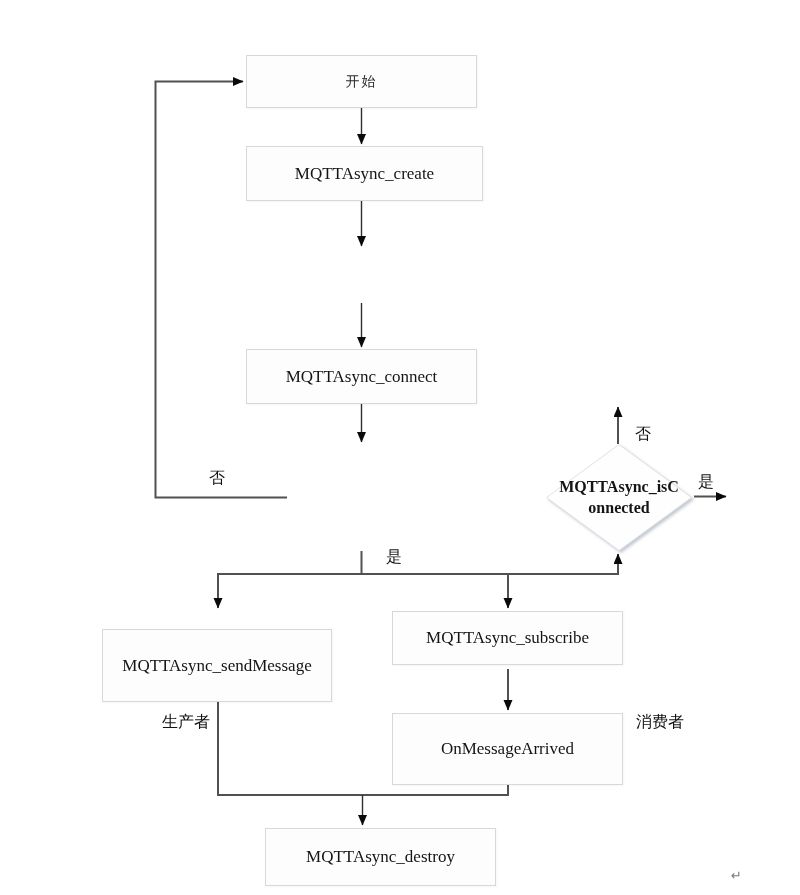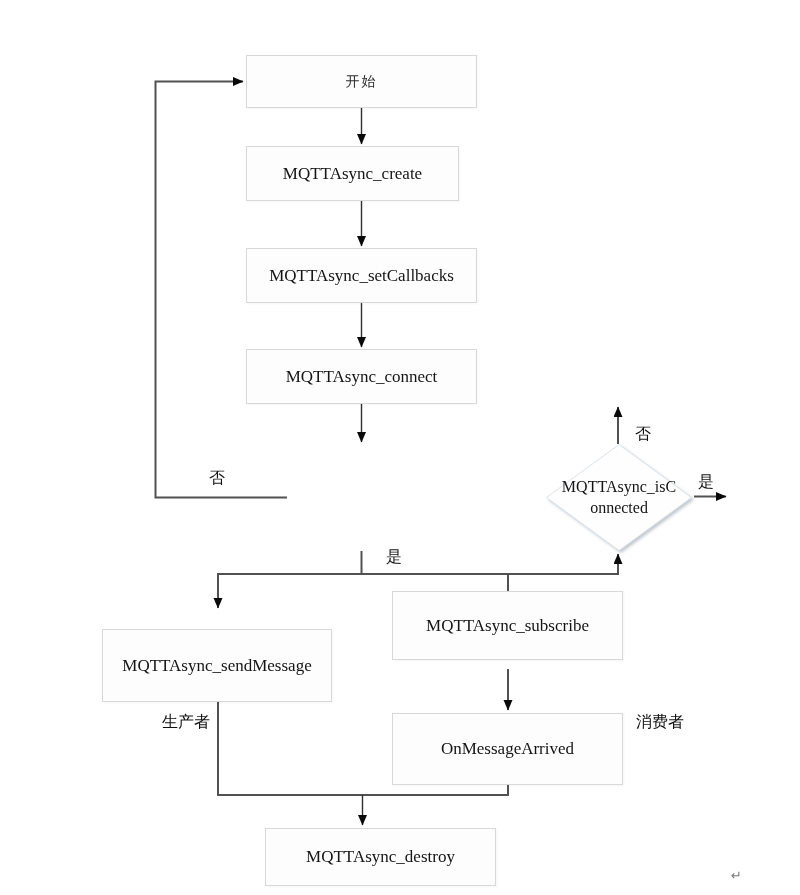--- a/index.html
+++ b/index.html
@@ -16,21 +16,21 @@
           font-size:17px; text-align:center; box-shadow:1px 1px 2px rgba(0,0,0,0.04); }
   .node.cn { font-size:14px; color:#2a2a2a; letter-spacing:2px;justify-content:center; }
 
   .diamond { position:absolute; }
   .diamond svg { position:absolute; left:0; top:0; overflow:visible; }
   .diamond polygon { fill:#fefefe; stroke:#dde2e8; stroke-width:1;
                      filter:drop-shadow(2px 2px 1.5px rgba(125,135,150,0.45)); }
   .dlabel { position:absolute; left:0; top:0; right:0; bottom:0;
             display:flex; flex-direction:column; align-items:center; justify-content:center;
             font-size:16px; color:#141414; line-height:1.3; text-align:center; }
-  .dline { display:block; }
+  .dline { display:block;font-weight:bold; }
 
   .elabel { position:absolute; font-size:16px; color:#111; line-height:1; }
   .retmark { position:absolute; font-size:13px; color:#787878;
              font-family:"DejaVu Sans", sans-serif; }
 </style>
 </head>
 <body>
 
 <div class="canvas">
 
@@ -61,38 +61,35 @@
     <line class="e-thick" x1="218" y1="669" x2="218" y2="796"></line>
     <line class="e-thick" x1="508" y1="771" x2="508" y2="796"></line>
     <line class="e-thick" x1="217" y1="795" x2="509" y2="795"></line>
     <line class="e-thin" x1="362.5" y1="795" x2="362.5" y2="825" marker-end="url(#arr)"></line>
   </svg>
 
   <div class="node cn" style="left:246px;top:55px;width:231px;height:53px">
     <span>开始</span>
   </div>
 
-  <div class="node" style="left:246px;top:146px;width:213px;height:55px">
+  <div class="node" style="left:246px;top:146px;width:237px;height:55px">
     <span>MQTTAsync_create</span>
   </div>
 
-  <div class="node" style="left:246px;top:248px;width:231px;height:55px">
-    <span>MQTTAsync_setCallbacks</span>
-  </div>
 
   <div class="node" style="left:246px;top:349px;width:231px;height:55px">
     <span>MQTTAsync_connect</span>
   </div>
 
 
   <div class="node" style="left:102px;top:629px;width:230px;height:73px">
     <span>MQTTAsync_sendMessage</span>
   </div>
 
-  <div class="node" style="left:392px;top:591px;width:231px;height:69px">
+  <div class="node" style="left:392px;top:611px;width:231px;height:54px">
     <span>MQTTAsync_subscribe</span>
   </div>
 
   <div class="node" style="left:392px;top:713px;width:231px;height:72px">
     <span>OnMessageArrived</span>
   </div>
 
   <div class="node" style="left:265px;top:828px;width:231px;height:58px">
     <span>MQTTAsync_destroy</span>
   </div>

